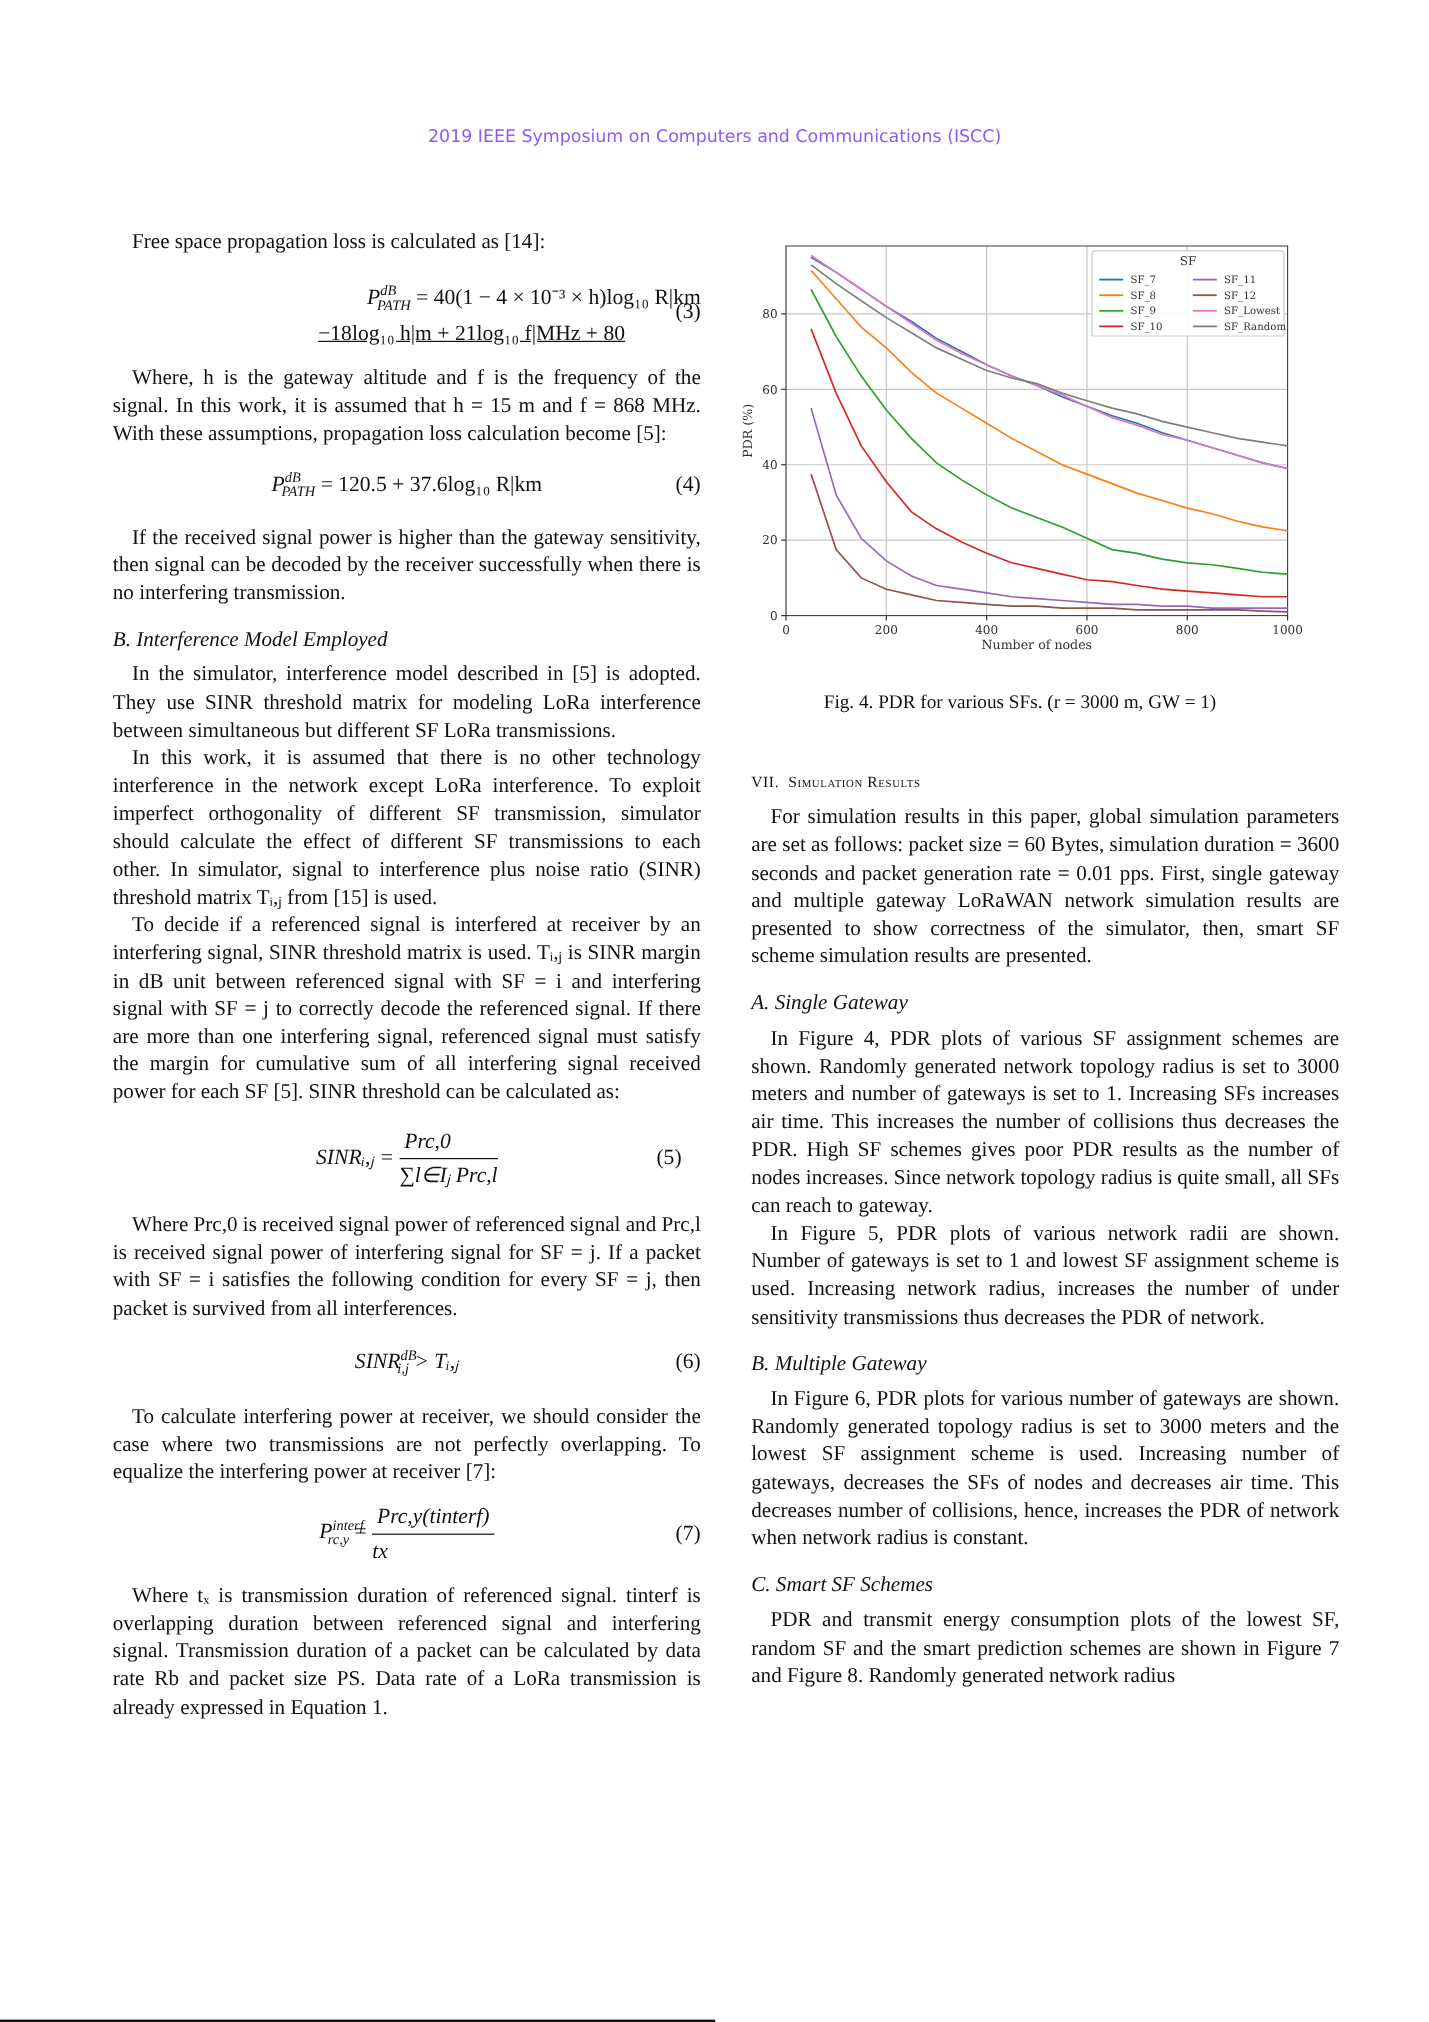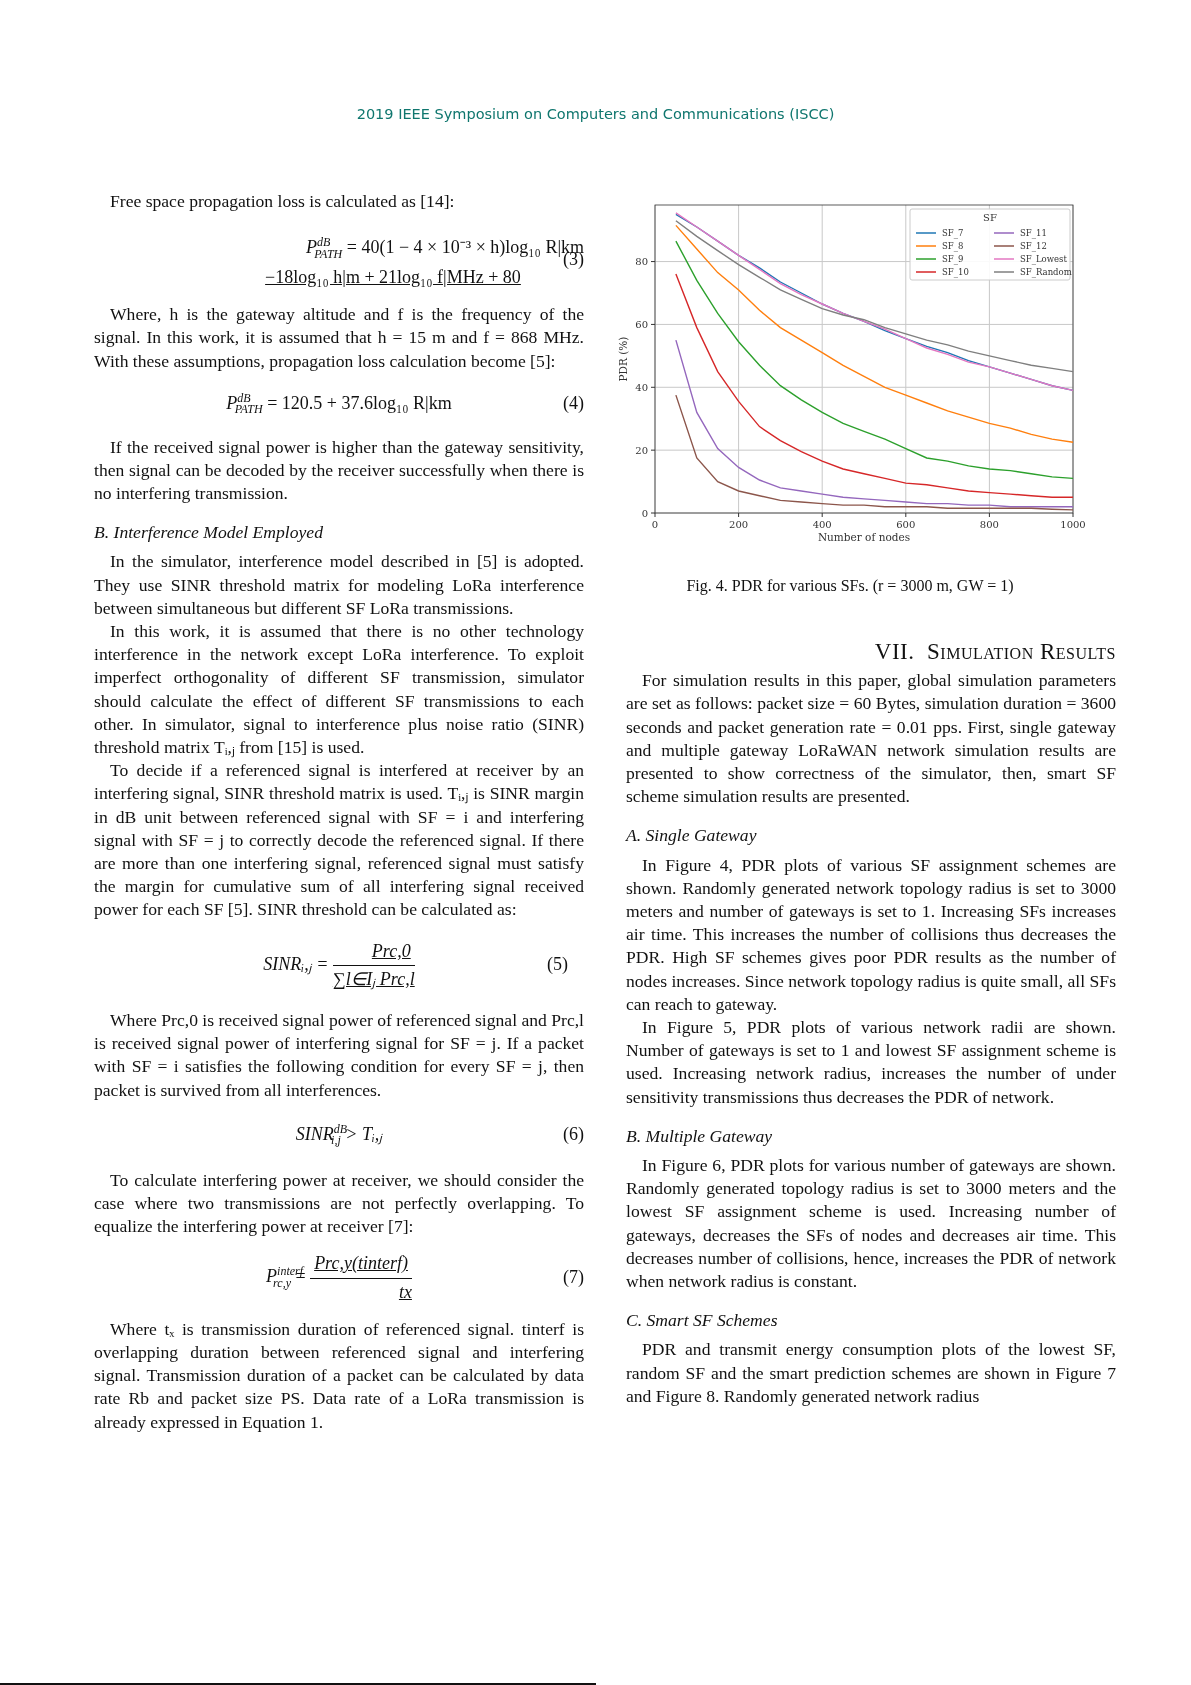--- a/index.html
+++ b/index.html
@@ -1,33 +1,33 @@
 <!DOCTYPE html>
 <html><head>
 <meta charset="utf-8">
 <style>
   html, body { margin:0; padding:0; background:#ffffff; }
   body { width:1191px; height:1685px; position:relative; overflow:hidden; color:#111; }
   .header { position:absolute; top:106px; left:0; width:1191px; text-align:center;
-    font-family:"DejaVu Sans", sans-serif; font-size:14.5px; color:#0f766e; }
+    font-family:"DejaVu Sans", sans-serif; font-size:14.5px; color:#8b5cf6; }
   .col { position:absolute; top:190px; width:490px;
     font-family:"Liberation Serif", serif; font-size:17.6px; line-height:23.2px; text-align:justify; }
   .col.left { left:94px; }
   .col.right { left:626px; top:640px; }
   p { margin:0; text-indent:16px; hyphens:auto; }
   p.noindent { text-indent:0; }
   .sub { font-style:italic; margin:16px 0 6px 0; text-indent:0; }
   .eq { position:relative; margin:14px 0 14px 0; height:auto; font-family:"Liberation Serif", serif; font-style:italic; text-align:center; font-size:18px; }
   .eq .num { position:absolute; right:0; top:50%; transform:translateY(-50%); font-style:normal; }
   .eq .rm { font-style:normal; }
-  .frac { display:inline-block; vertical-align:middle; text-align:right;text-decoration:underline; }
+  .frac { display:inline-block; vertical-align:middle; text-align:left; }
   .frac .top { display:block; border-bottom:1px solid #111; padding:0 4px 2px; }
   .frac .bot { display:block; padding-top:2px; }
   sub, sup { font-size:12px; }
-  .section-title { text-align:right; margin:0 0 6px 0; font-size:23px; letter-spacing:0.5px; text-indent:0; }
+  .section-title { text-align:left; margin:0 0 6px 0; font-size:13px; letter-spacing:0.5px; text-indent:0; }
   .sc { font-variant:small-caps; }
   .figure { position:absolute; left:615px; top:200px; width:480px; height:350px; }
   .caption { position:absolute; left:600px; top:577px; width:500px; text-align:center;
     font-family:"Liberation Serif", serif; font-size:16px; }
   .footer-rule { position:absolute; left:0; top:1683px; width:596px; height:2px; background:#111; }
   svg text { font-family:"DejaVu Serif", serif; }
 </style>
 </head>
 <body>
 

